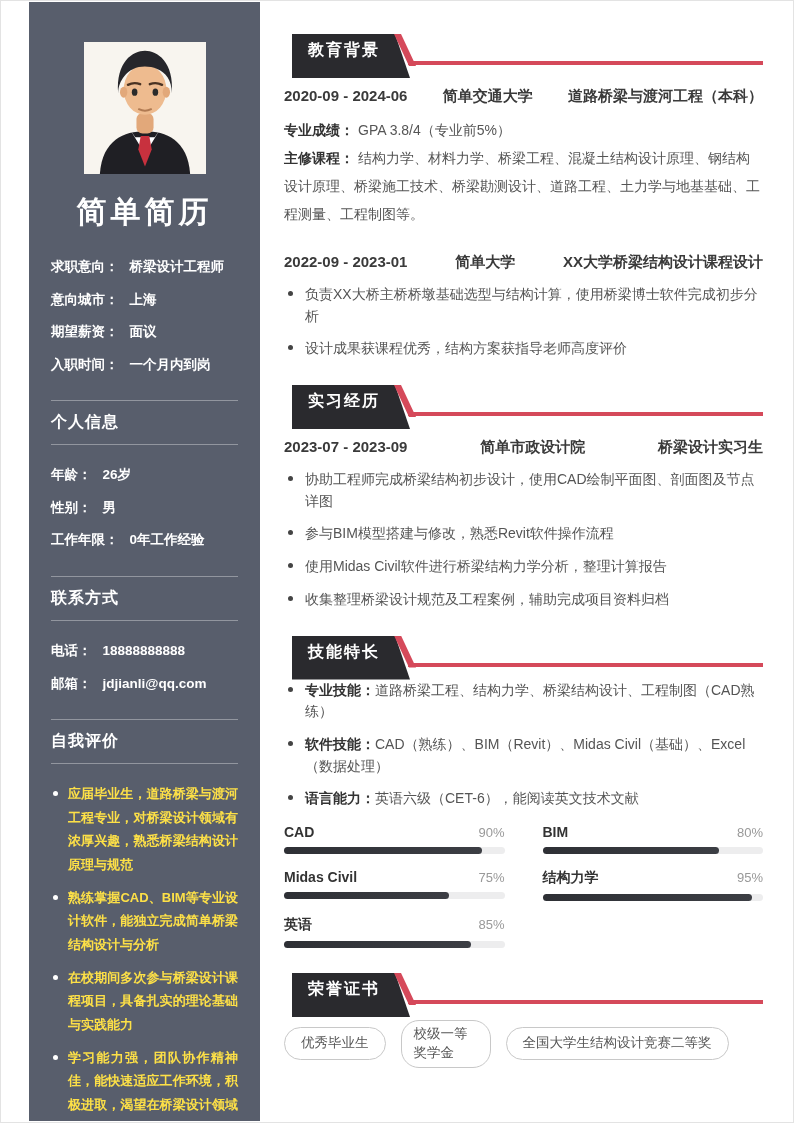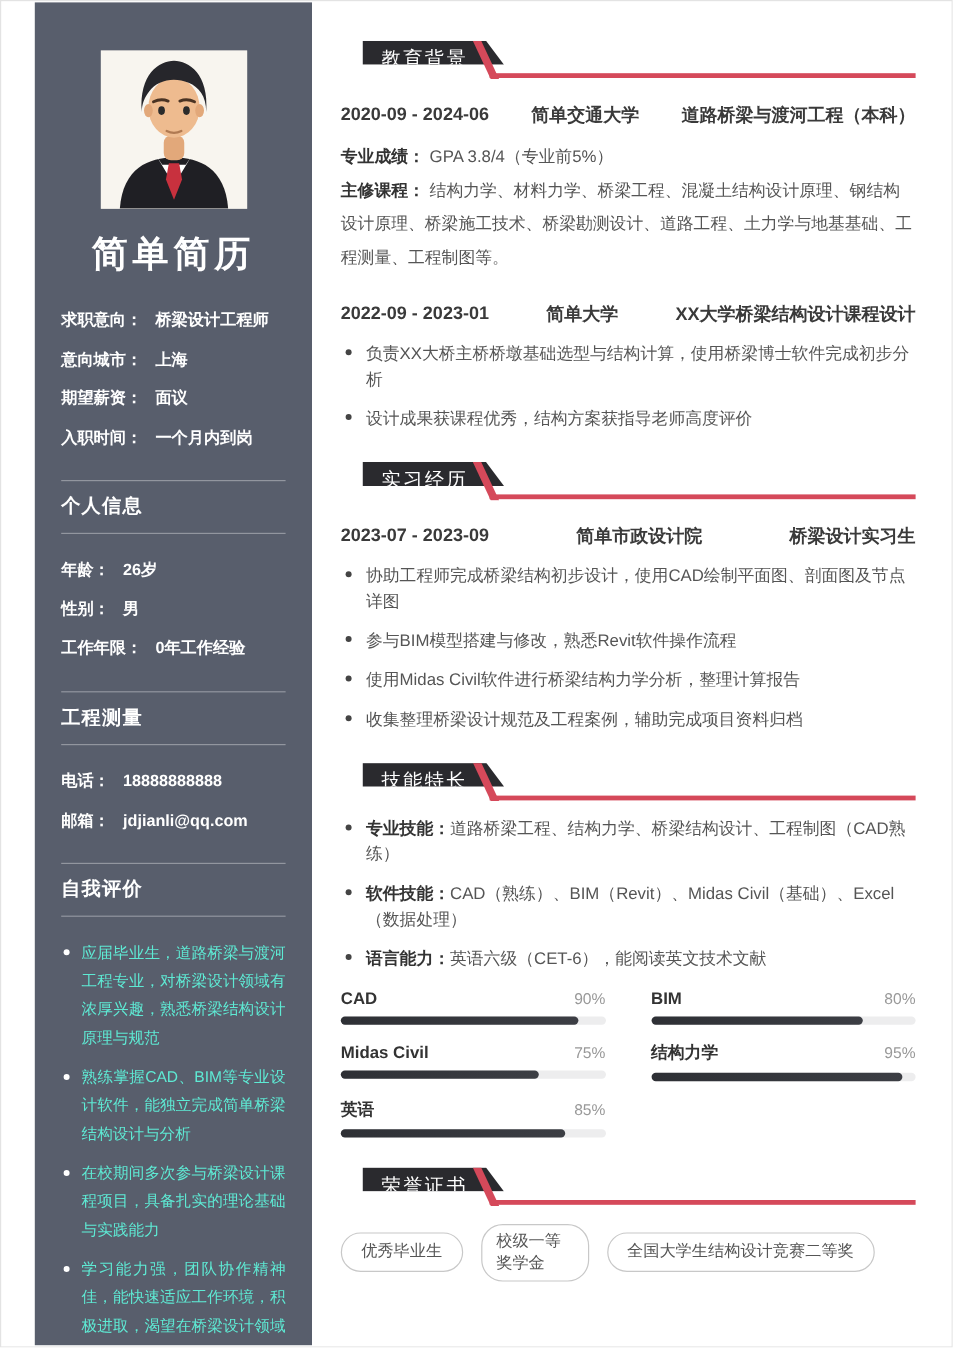--- a/index.html
+++ b/index.html
@@ -21,28 +21,28 @@
   .photo svg{display:block;width:100%;height:100%;}
   .side-name{margin-top:18px;text-align:center;font-size:30px;font-weight:bold;letter-spacing:4px;color:#ffffff;}
   .intent{margin-top:24px;}
   .side-row{display:flex;align-items:baseline;font-size:13.5px;font-weight:bold;color:#ffffff;margin-bottom:13px;line-height:1.45;}
   .side-row .lbl{flex:none;margin-right:11px;}
   .side-section{margin-top:26px;}
   .rule{height:1px;background:rgba(255,255,255,0.35);}
   .side-heading{font-size:16px;font-weight:bold;color:#ffffff;margin:11px 0;letter-spacing:1px;}
   .side-body{margin-top:20px;}
   .side-bullets{list-style:none;margin-top:18px;}
-  .side-bullets li{position:relative;padding-left:17px;font-size:13px;line-height:1.82;font-weight:normal;color:#5eead4;margin-bottom:9px;text-align:justify;}
+  .side-bullets li{position:relative;padding-left:17px;font-size:13px;line-height:1.82;font-weight:bold;color:#fde047;margin-bottom:9px;text-align:justify;}
   .side-bullets li::before{content:"";position:absolute;left:2px;top:9px;width:5px;height:5px;border-radius:50%;background:#ffffff;}
 
   
   .main{position:absolute;left:283px;right:30px;top:33px;}
   .m-section{margin-bottom:25px;}
   .sec-header{position:relative;height:32px;}
-  .sec-banner{position:absolute;left:18px;top:0;height:20px;line-height:32px;background:var(--banner-black);color:#ffffff;font-size:16px;font-weight:normal;letter-spacing:2px;padding:0 30px 0 16px;clip-path:polygon(0 0,calc(100% - 15px) 0,100% 100%,0 100%);}
+  .sec-banner{position:absolute;left:8px;top:0;height:44px;line-height:32px;background:var(--banner-black);color:#ffffff;font-size:16px;font-weight:bold;letter-spacing:2px;padding:0 30px 0 16px;clip-path:polygon(0 0,calc(100% - 15px) 0,100% 100%,0 100%);}
   .sec-accent{position:absolute;left:106px;top:0;width:26px;height:32px;background:var(--accent-red);clip-path:polygon(4px 0,11px 0,26px 100%,19px 100%);}
   .sec-line{position:absolute;left:124px;right:0;bottom:1px;height:4px;background:var(--accent-red);}
   .exp-row{display:flex;justify-content:space-between;align-items:flex-start;margin-top:21px;font-size:15px;font-weight:bold;color:#3a3a3a;}
   .fields{margin-top:10px;}
   .field{font-size:14px;line-height:28px;color:var(--text-body);}
   .field .field-label{font-weight:bold;color:var(--text-dark);margin-right:4px;}
   ul.bullets{list-style:none;margin-top:12px;}
   ul.bullets li{position:relative;padding-left:21px;font-size:14px;line-height:1.55;color:var(--text-body);margin-bottom:11px;}
   ul.bullets li::before{content:"";position:absolute;left:4px;top:7px;width:5px;height:5px;border-radius:50%;background:#444444;}
   ul.bullets li .blbl{font-weight:bold;color:var(--text-dark);}
@@ -123,21 +123,21 @@
         </div>
           <div class="side-row">
           <span class="lbl">工作年限：</span>
           <span class="val">0年工作经验</span>
         </div>
         </div>
     </div>
 
     <div class="side-section">
       <div class="rule"></div>
-      <h2 class="side-heading">工程测量</h2>
+      <h2 class="side-heading">联系方式</h2>
       <div class="rule"></div>
       <div class="side-body">
 
       <div class="side-row">
           <span class="lbl">电话：</span>
           <span class="val">18888888888</span>
         </div>
           <div class="side-row">
           <span class="lbl">邮箱：</span>
           <span class="val">jdjianli@qq.com</span>

